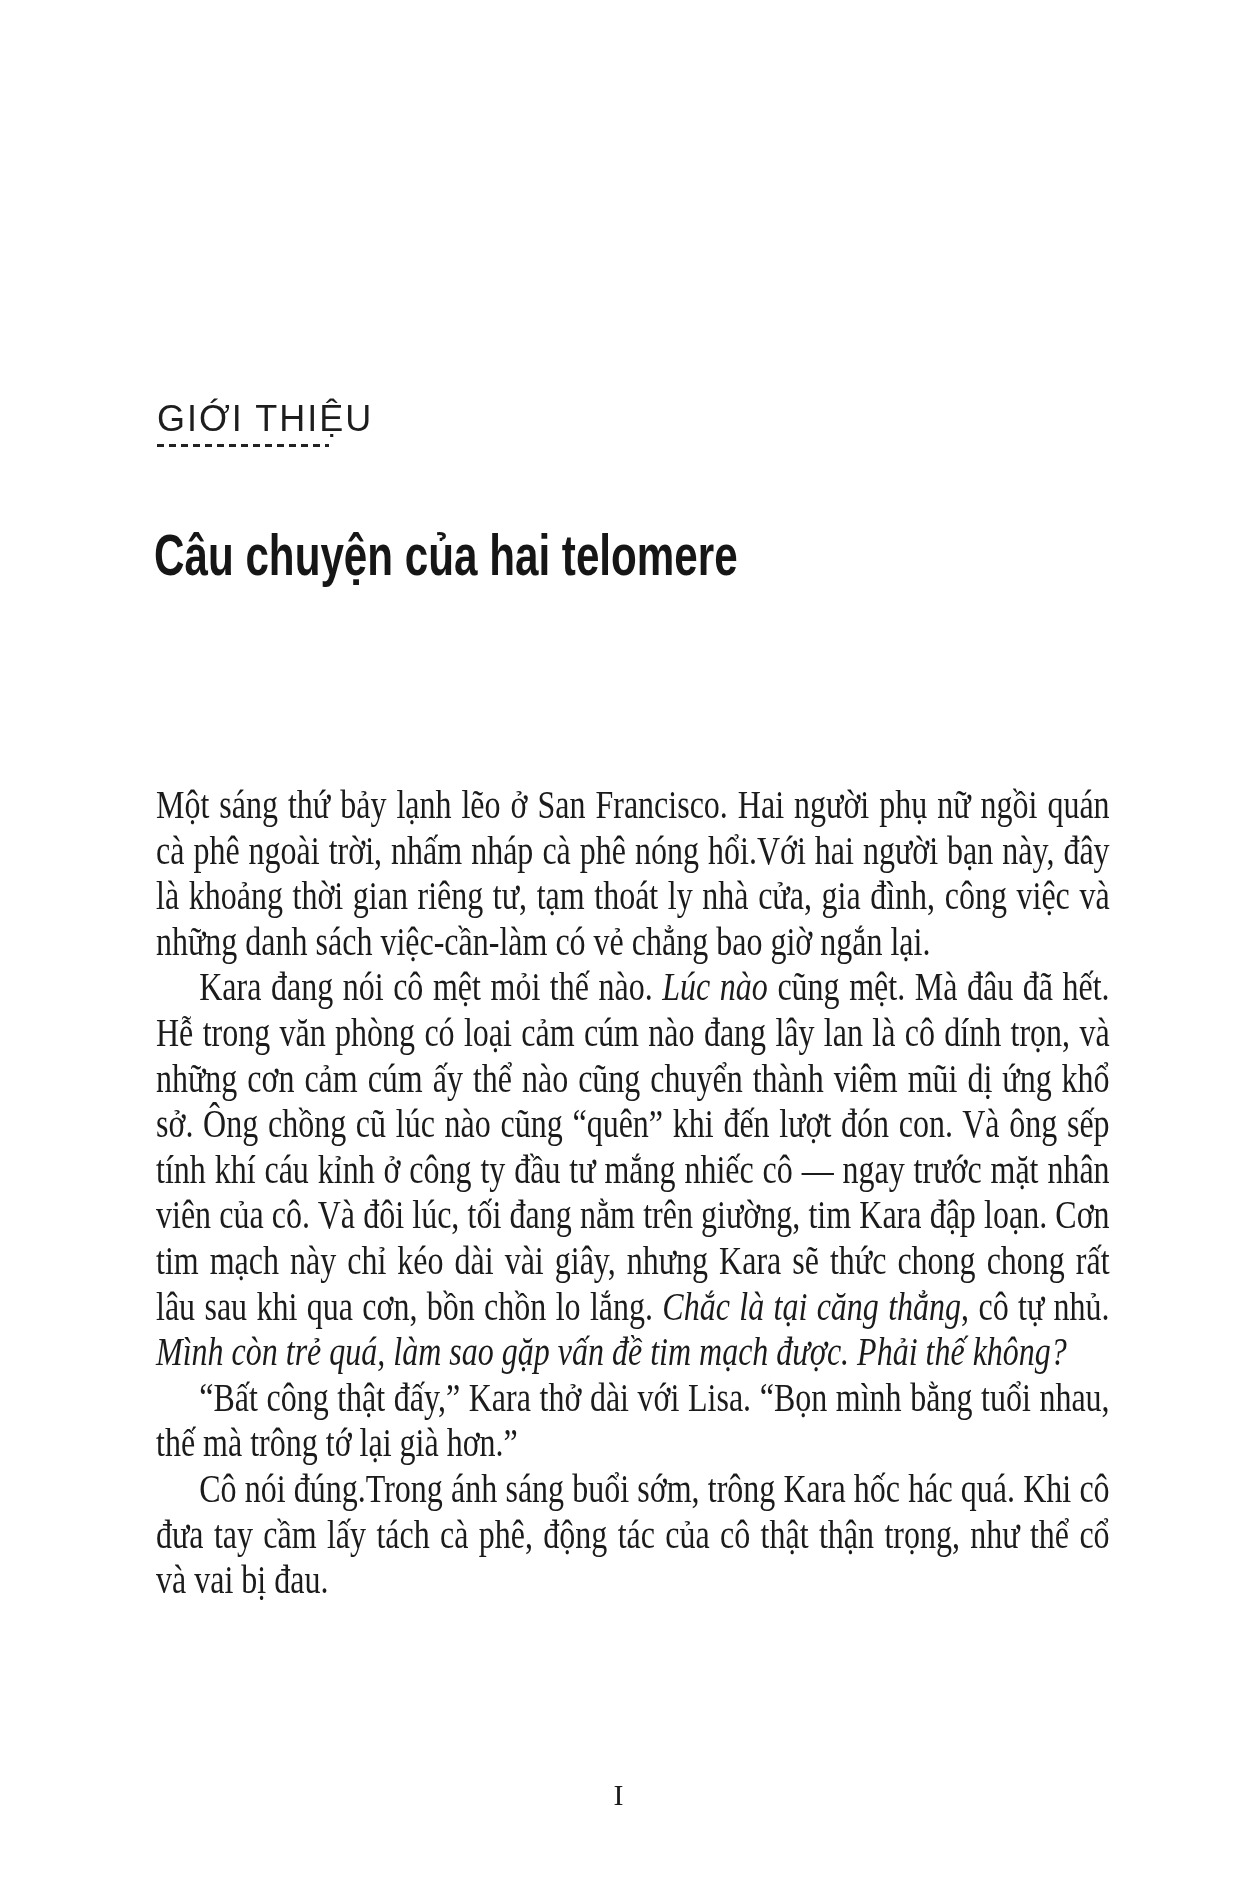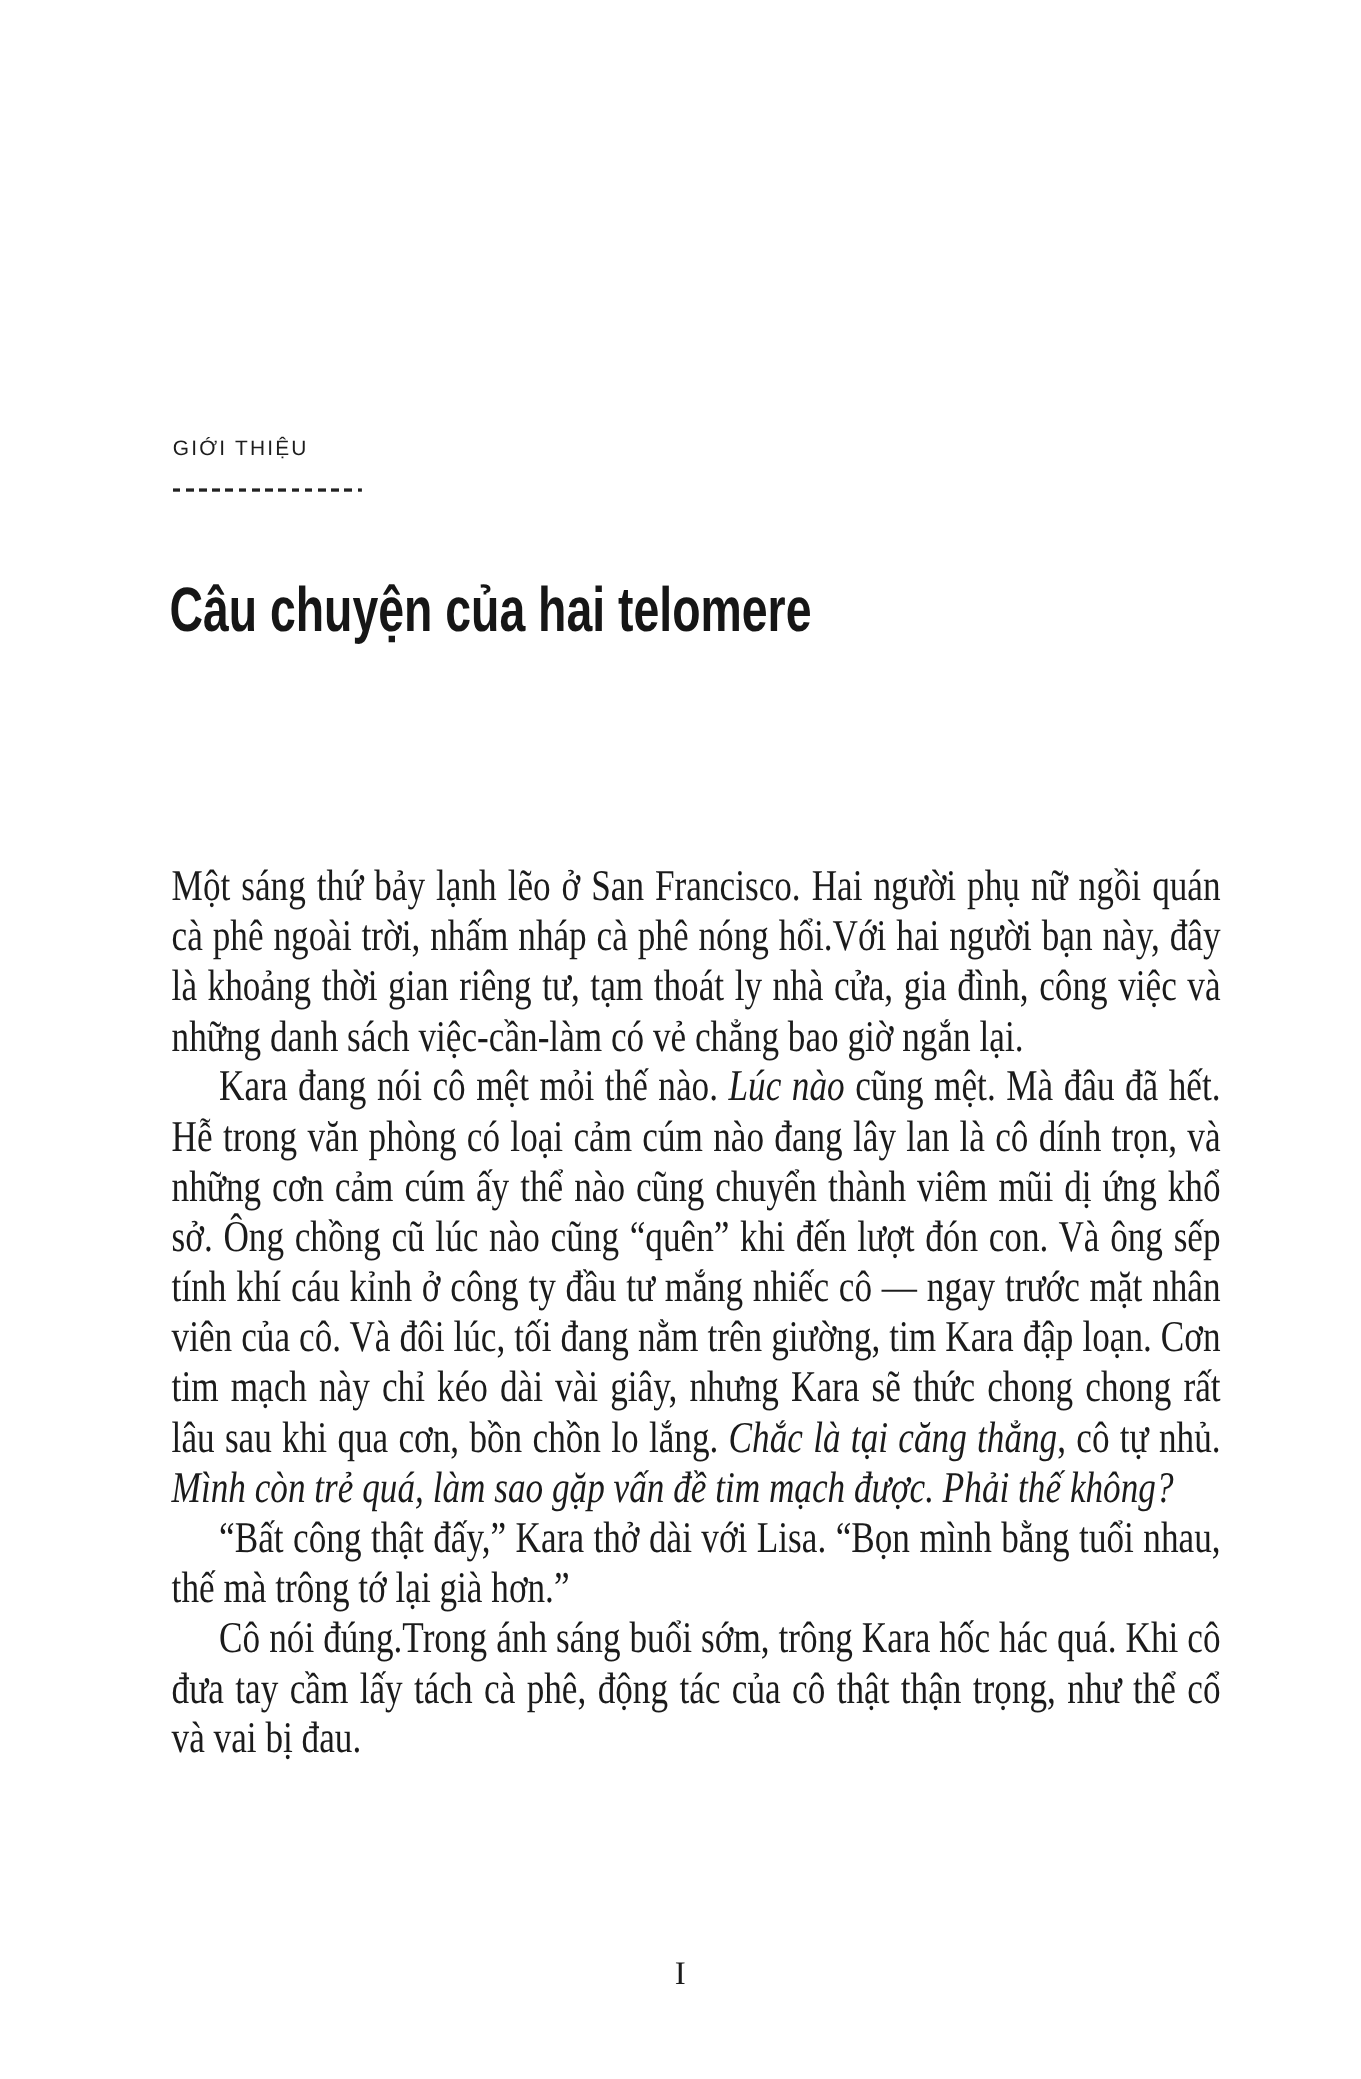--- a/index.html
+++ b/index.html
@@ -11,21 +11,21 @@
     background: #ffffff;
     overflow: hidden;
     font-family: "Liberation Serif", serif;
   }
   .kicker {
     position: absolute;
     left: 157px;
     top: 398px;
     font-family: "Liberation Sans", sans-serif;
     font-weight: 500;
-    font-size: 19px;
+    font-size: 36px;
     letter-spacing: 2px;
     color: #1d1d1d;
     white-space: nowrap;
   }
   .kicker-rule {
     position: absolute;
     left: 157px;
     top: 444px;
     width: 172px;
     height: 3px;

